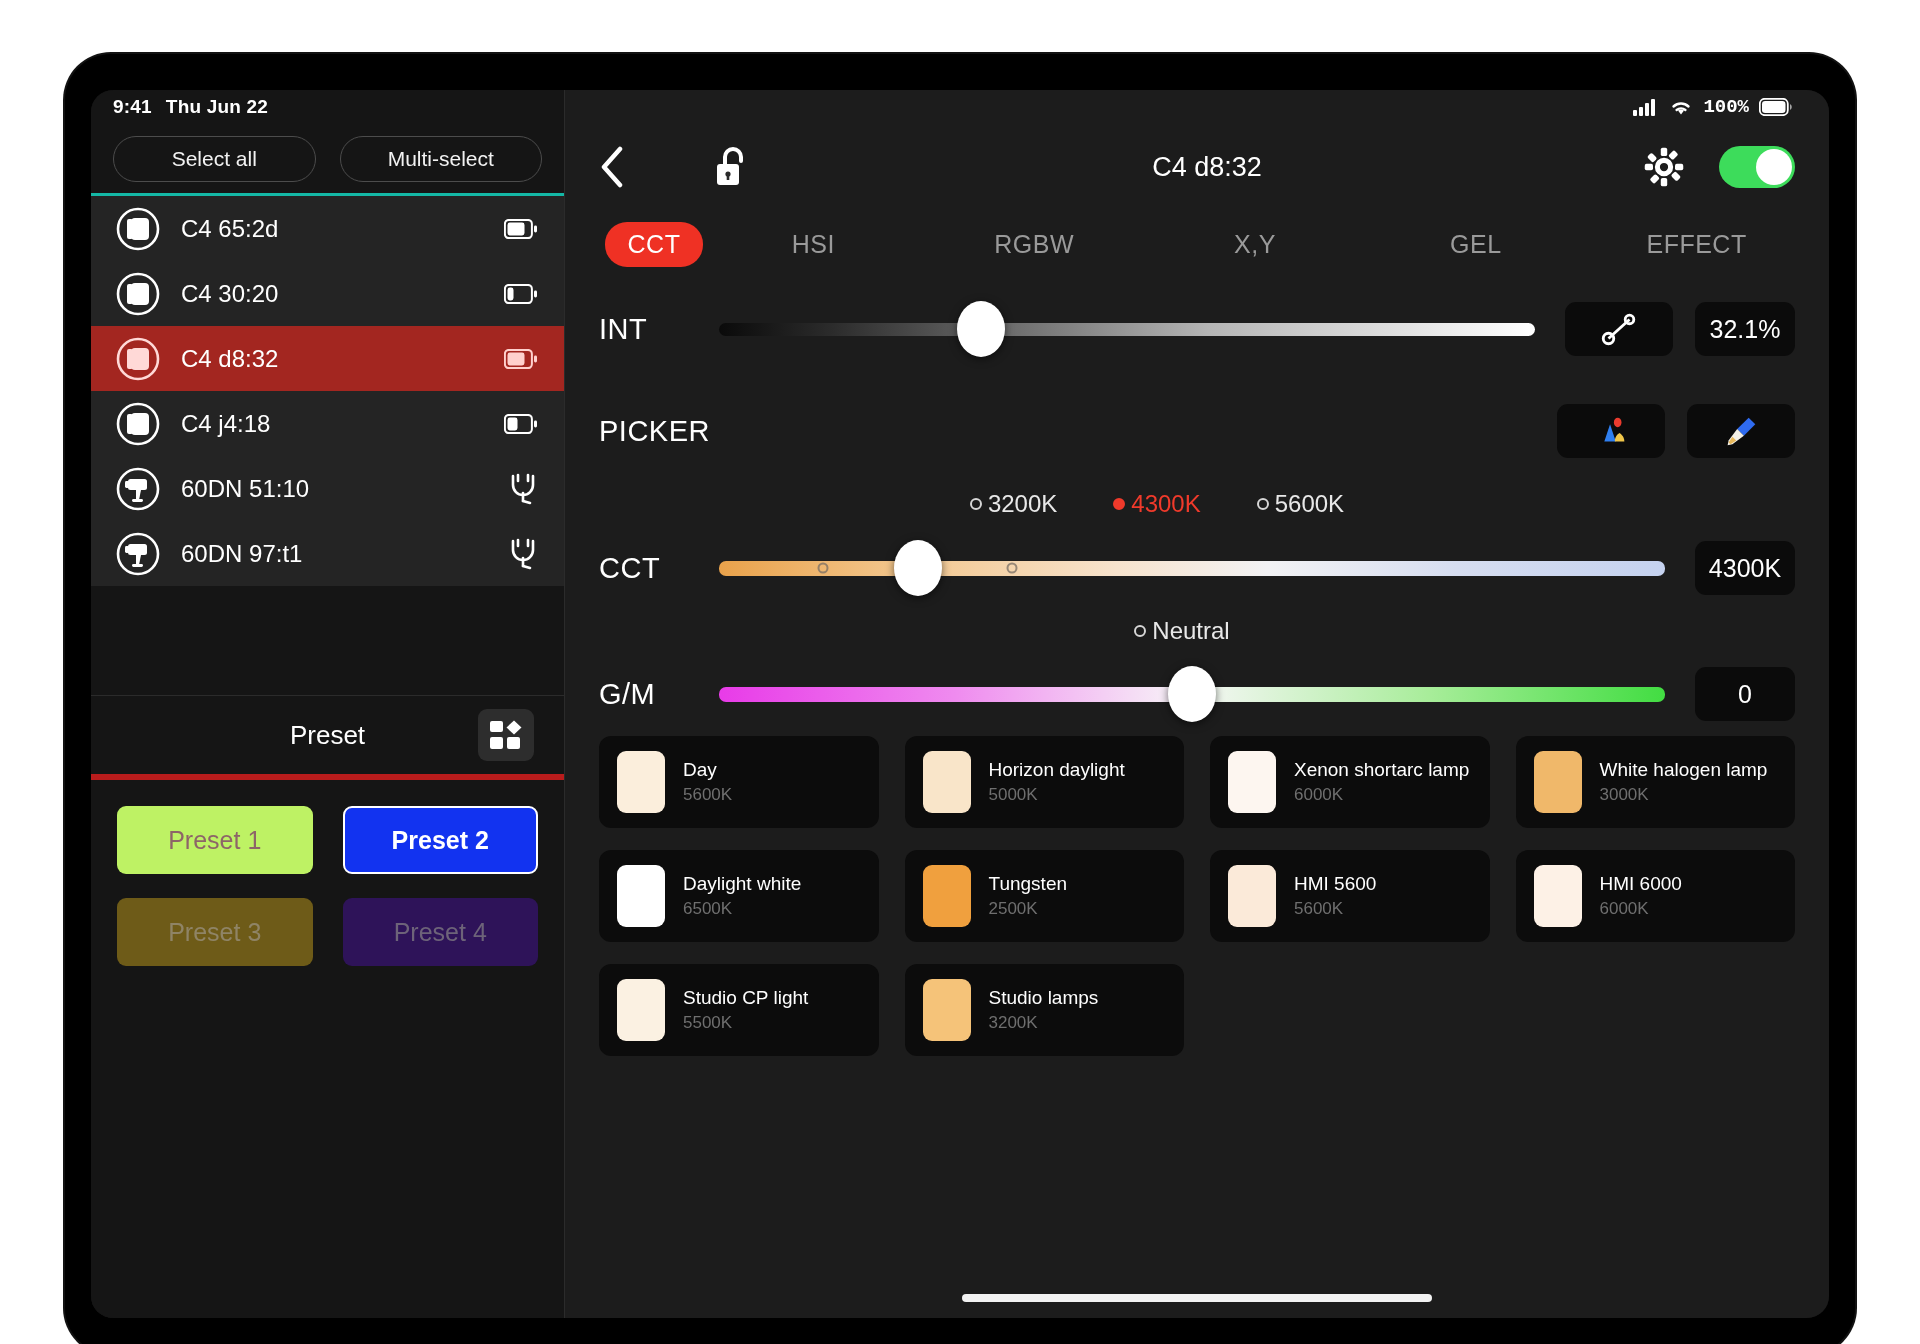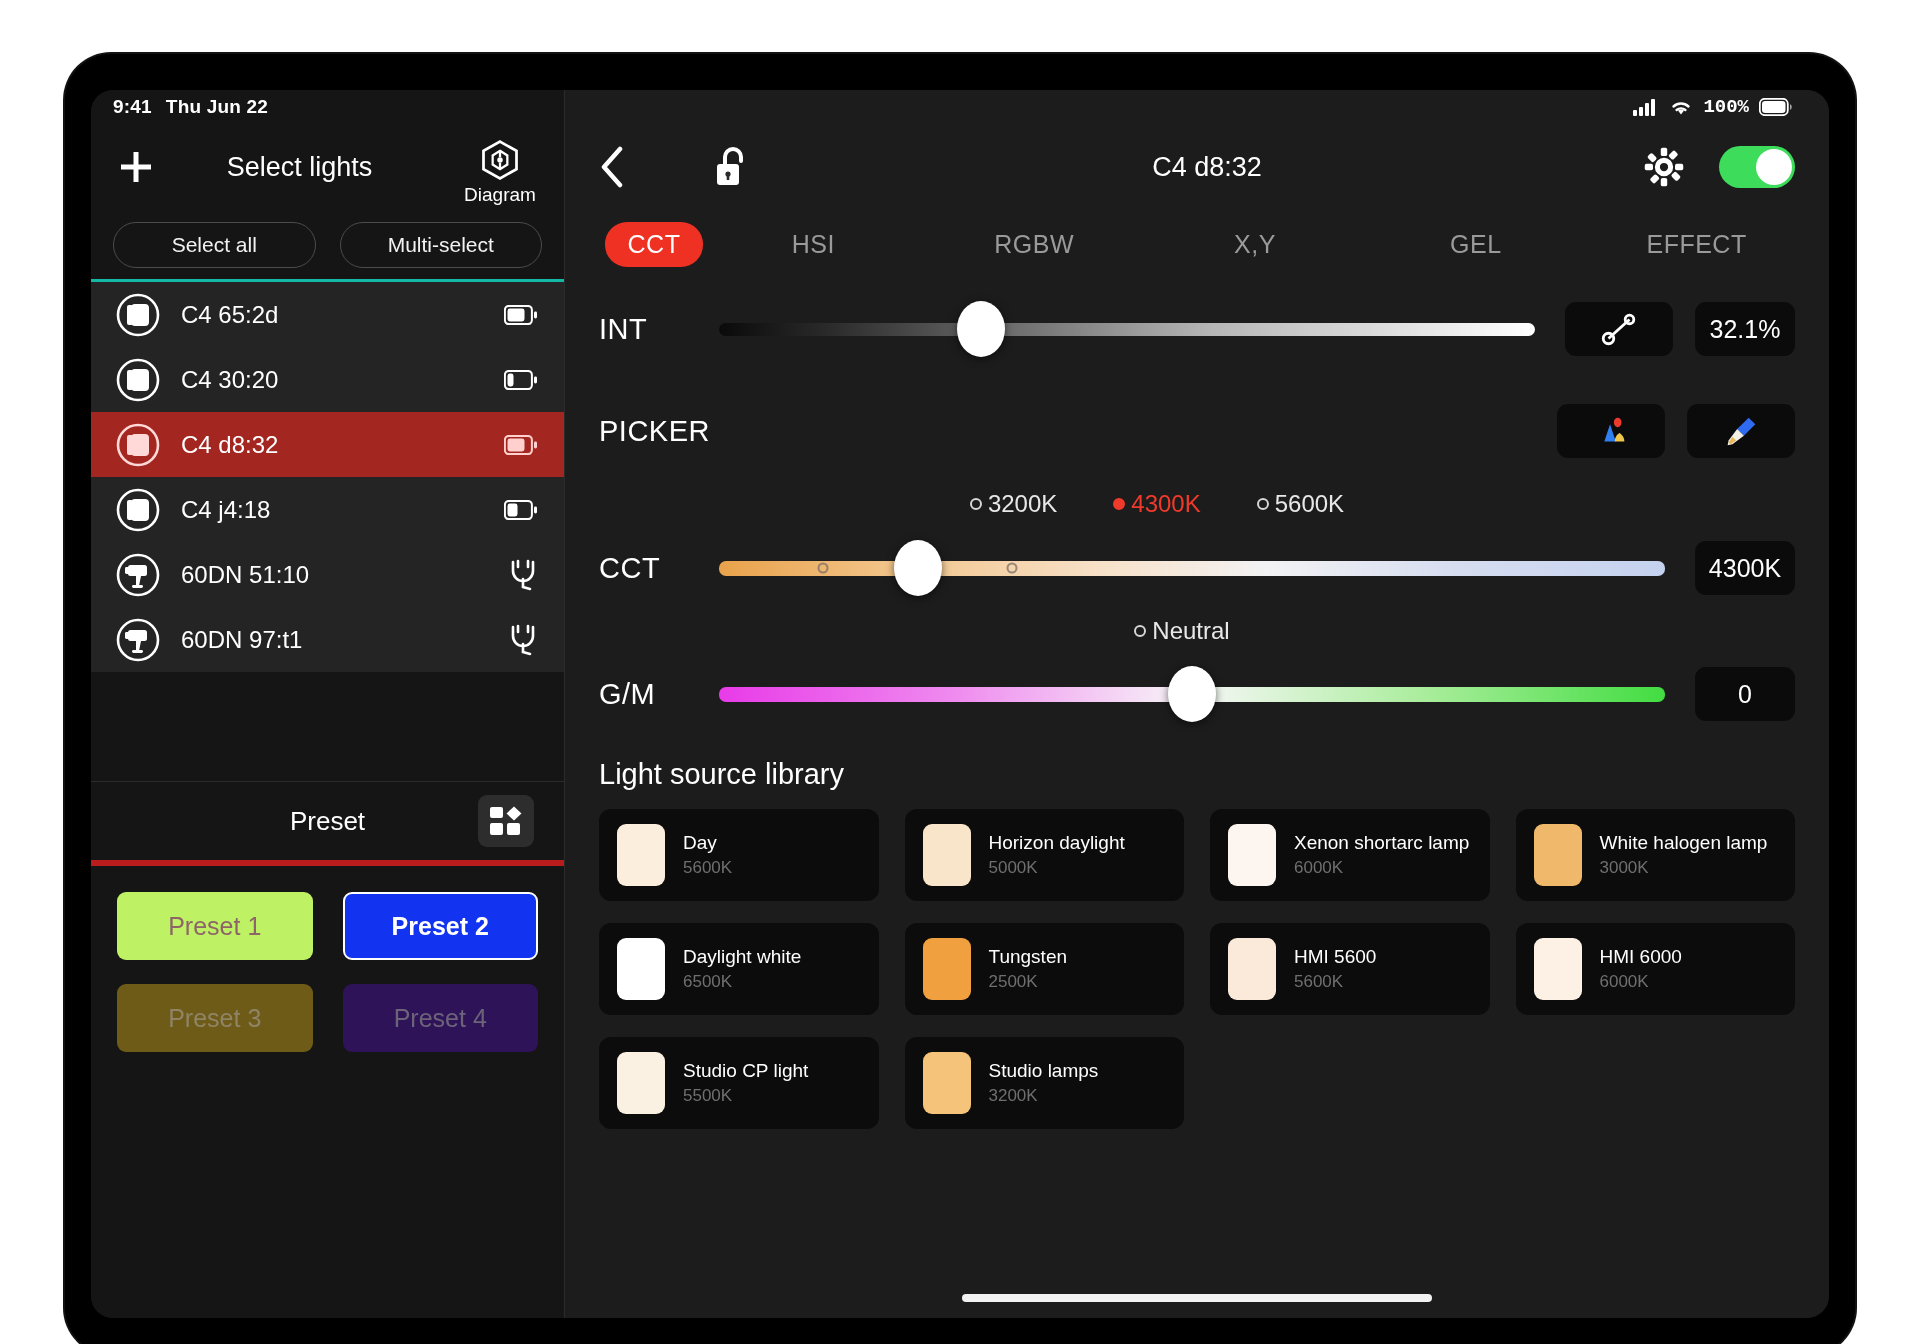--- a/index.html
+++ b/index.html
@@ -312,39 +312,20 @@
   <div class="device">
     <div class="screen">
 
       <div class="sidebar">
 
         <div class="statusbar-left">
           <span class="sb-time">9:41</span>
           <span class="sb-date">Thu Jun 22</span>
         </div>
 
-        <div class="sidebar-head">
-          <div class="plus-btn">
-            <svg width="40" height="40" viewBox="0 0 40 40">
-              <rect x="17.5" y="5" width="5" height="30" fill="#fff"></rect>
-              <rect x="5" y="17.5" width="30" height="5" fill="#fff"></rect>
-            </svg>
-          </div>
-          <div class="sidebar-title">Select lights</div>
-          <div class="diagram-btn">
-            <svg width="44" height="44" viewBox="0 0 48 48">
-              <path d="M24 4 L42 14 L42 34 L24 44 L6 34 L6 14 Z" fill="none" stroke="#fff" stroke-width="3"></path>
-              <path d="M24 14 L32 19 L32 29 L24 34 L16 29 L16 19 Z" fill="none" stroke="#fff" stroke-width="2.5"></path>
-              <circle cx="24" cy="24" r="3" fill="#fff"></circle>
-              <line x1="24" y1="14" x2="24" y2="21" stroke="#fff" stroke-width="2.5"></line>
-              <line x1="24" y1="27" x2="24" y2="34" stroke="#fff" stroke-width="2.5"></line>
-            </svg>
-            <span class="diagram-label">Diagram</span>
-          </div>
-        </div>
 
         <div class="select-row">
           <button class="pill-btn">Select all</button>
           <button class="pill-btn">Multi-select</button>
         </div>
 
         <div class="light-list" id="light-list">
             <div class="light-item">
               <span class="li-icon"><svg width="46" height="46" viewBox="0 0 46 46">
                   <circle cx="23" cy="23" r="20" fill="none" stroke="#ffffff" stroke-width="2.6"></circle>
@@ -622,21 +603,20 @@
               <div class="slider-wrap">
                 <div class="track gm"></div>
                 <div class="knob-big" id="gm-knob" style="left: 50%;"></div>
               </div>
             </div>
             <div class="ctrl-right">
               <div class="value-box wide">0</div>
             </div>
           </div>
 
-          <div class="lib-title">Light source library</div>
           <div class="lib-grid" id="lib-grid">
               <div class="lib-card">
                 <div class="swatch" style="background: rgb(251, 238, 220);"></div>
                 <div class="lib-text">
                   <div class="lib-name">Day</div>
                   <div class="lib-k">5600K</div>
                 </div>
               </div>
               <div class="lib-card">
                 <div class="swatch" style="background: rgb(249, 229, 201);"></div>

